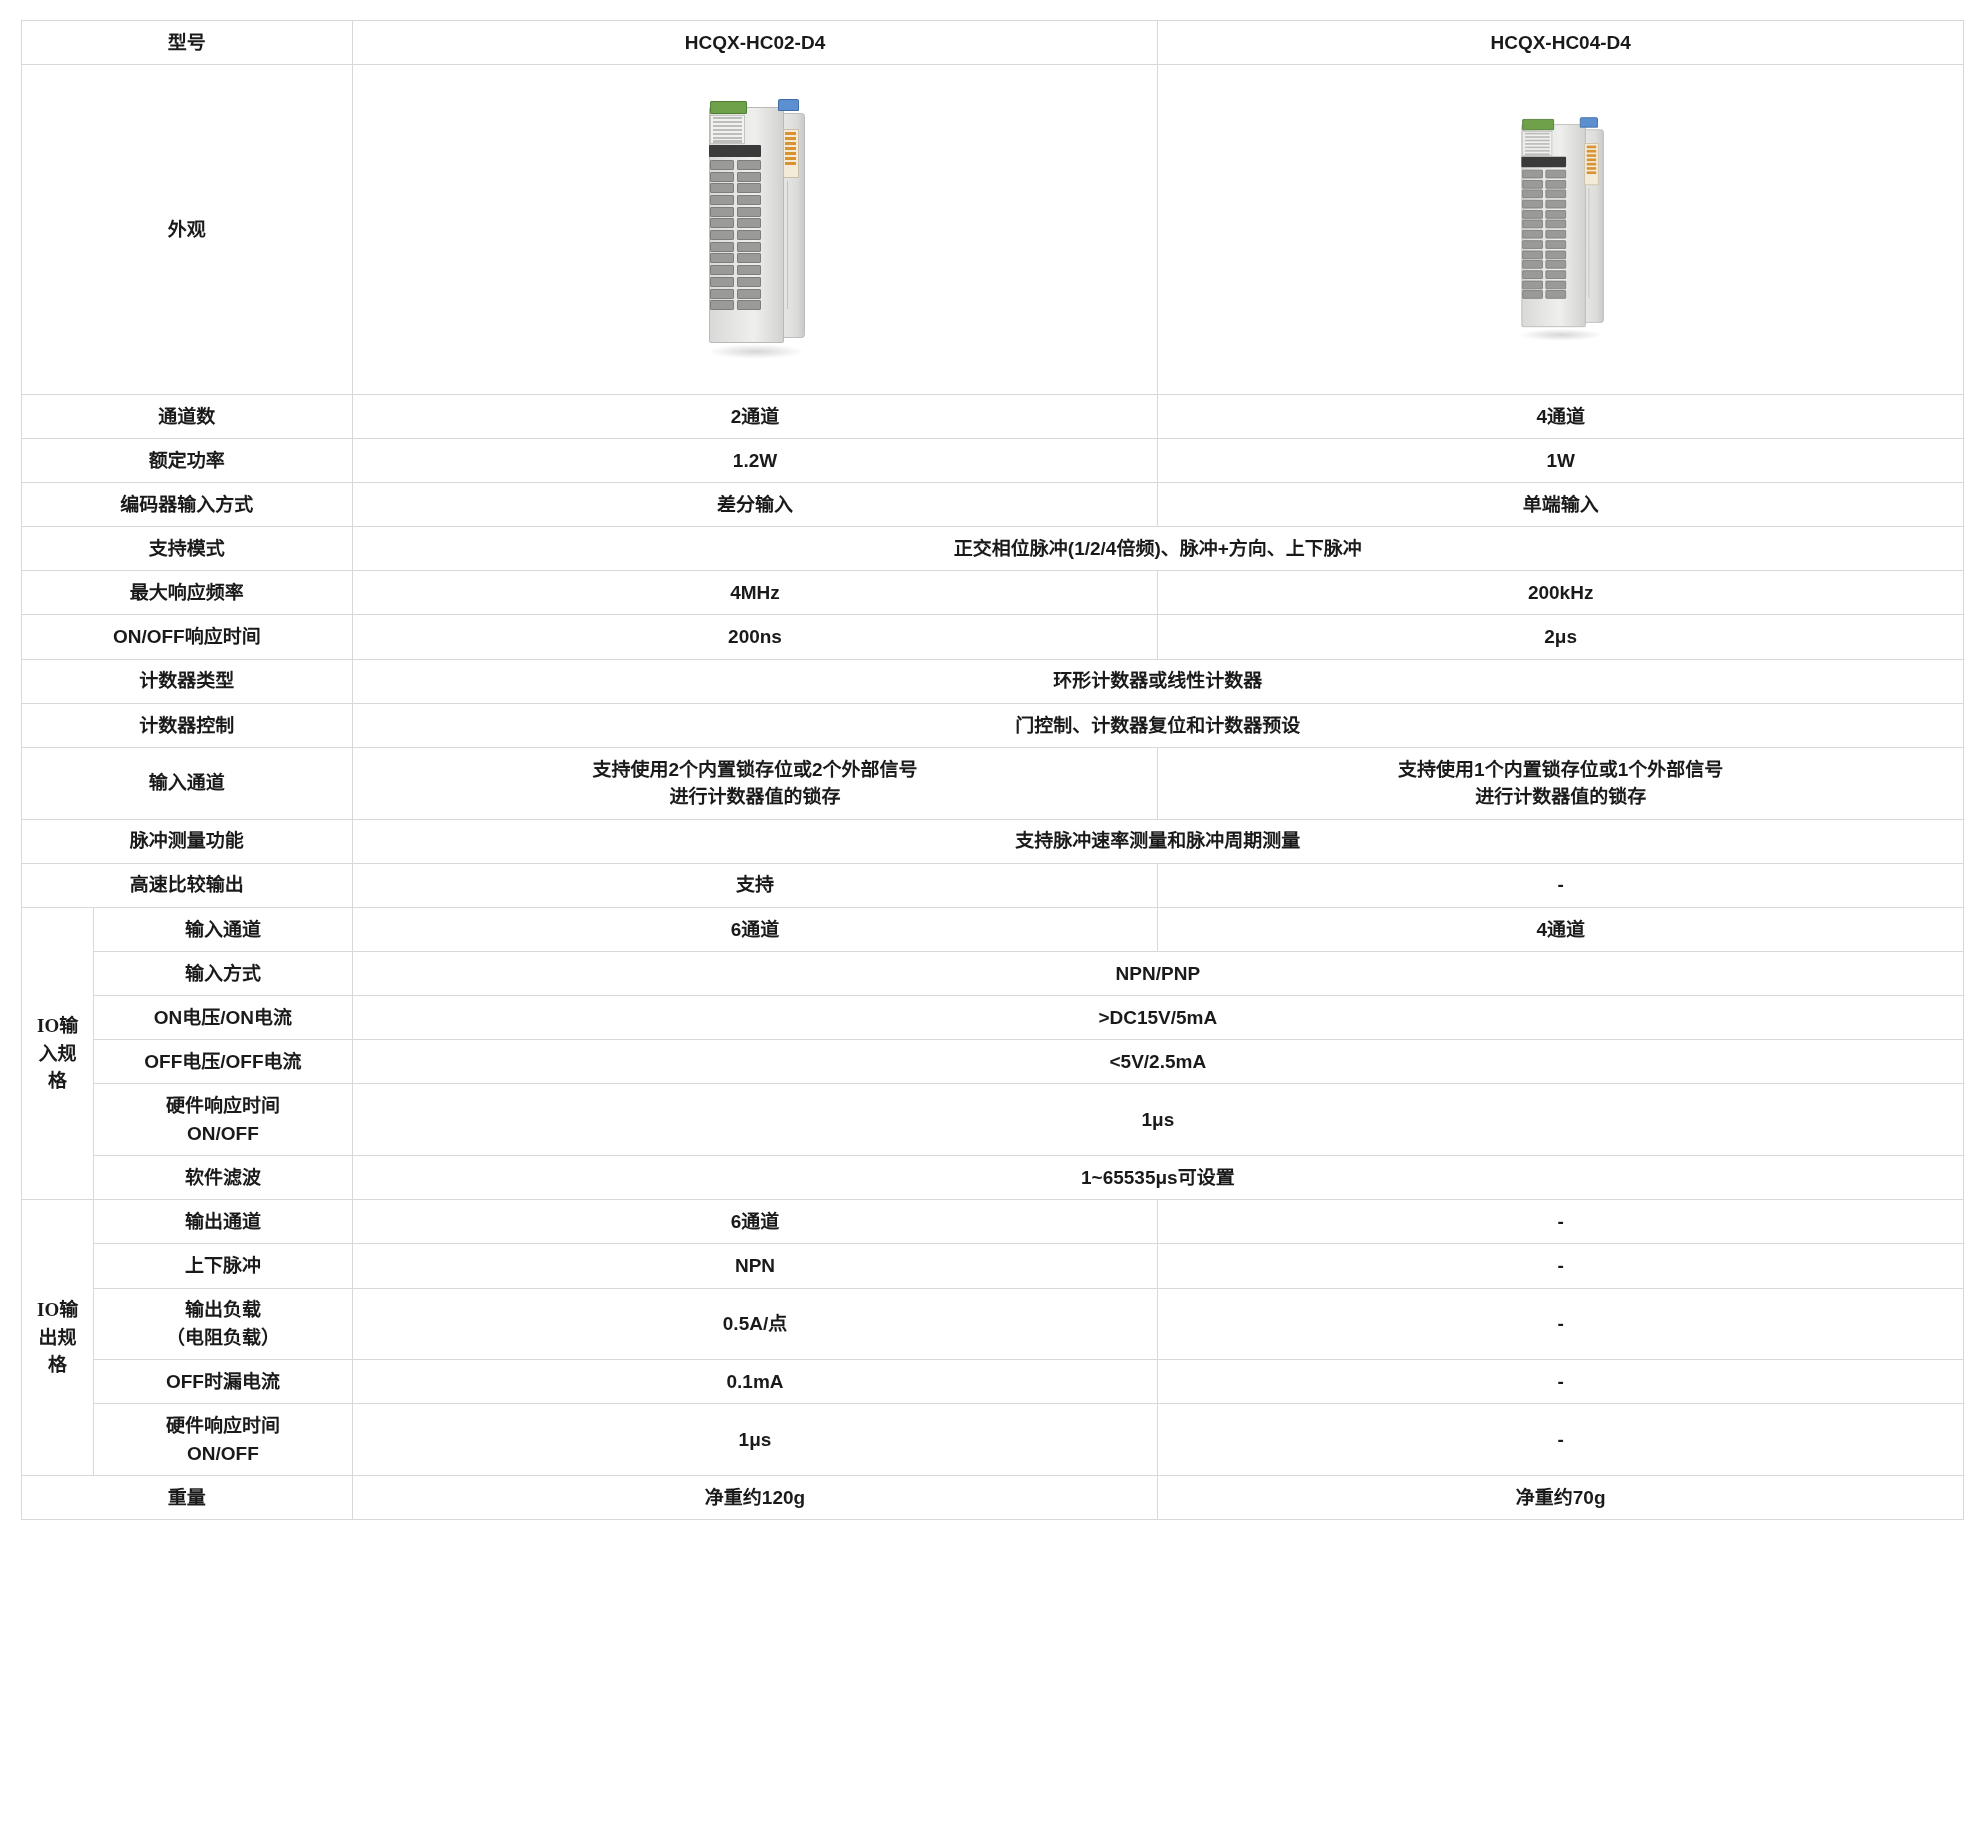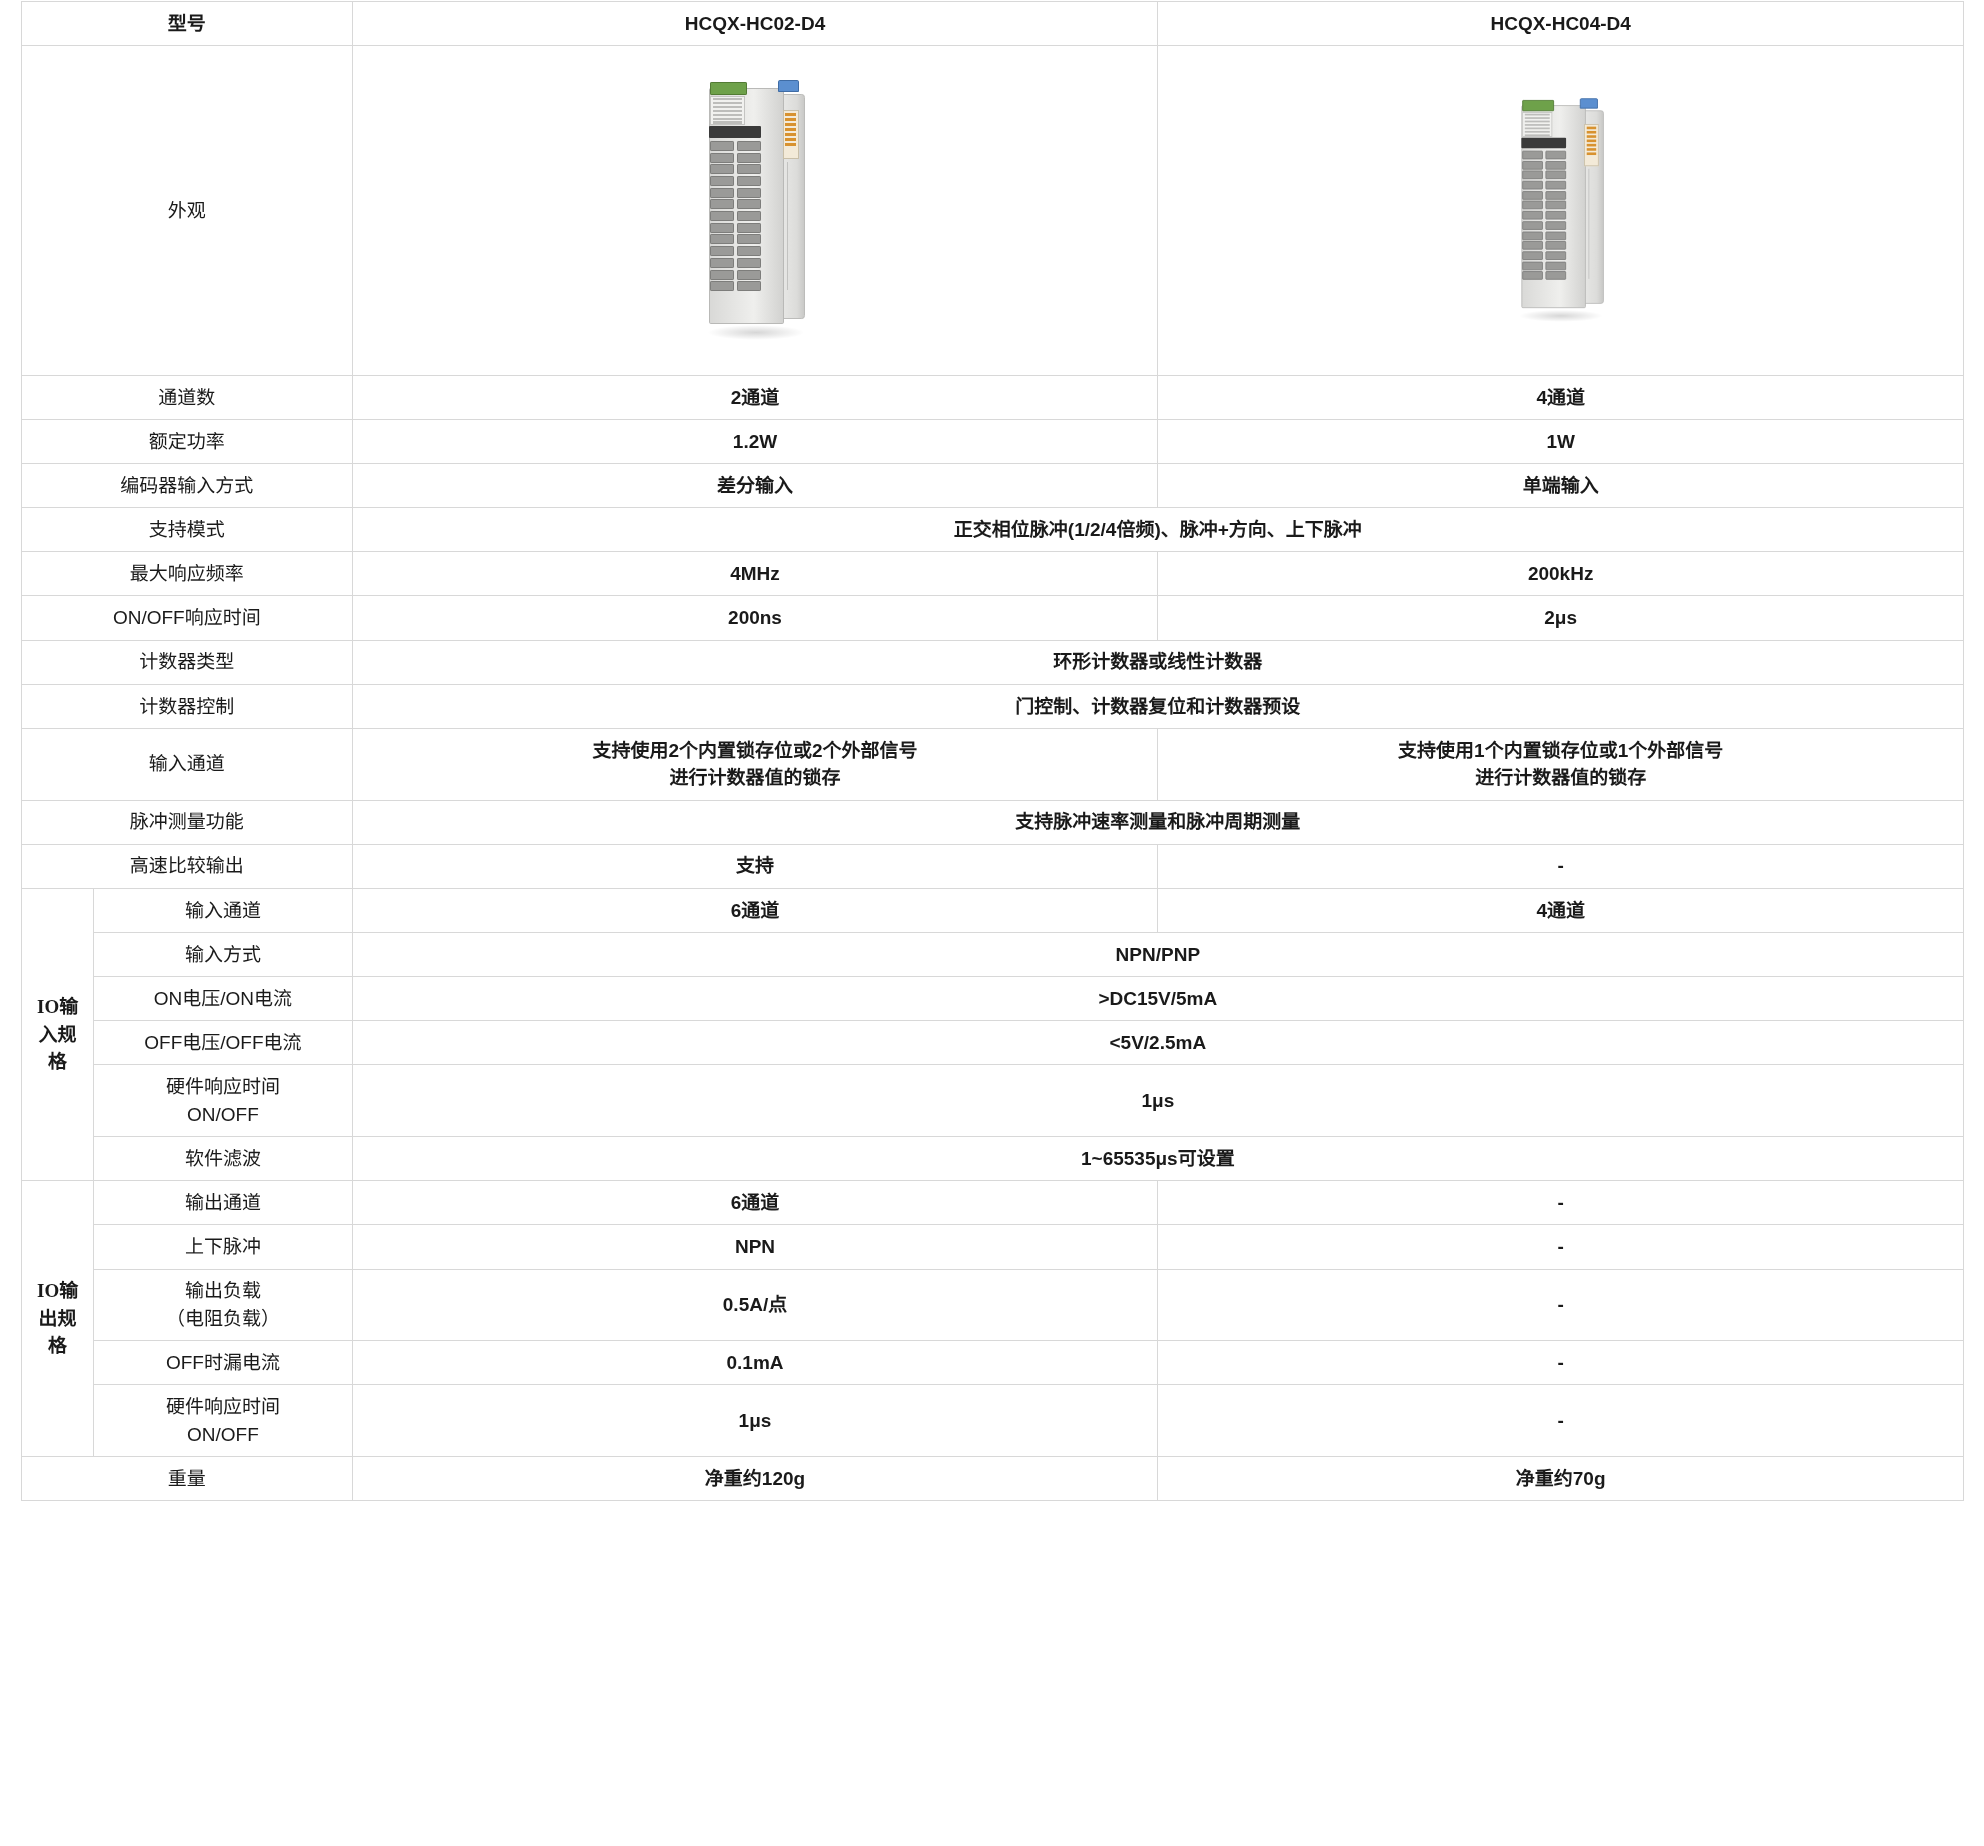--- a/index.html
+++ b/index.html
@@ -13,40 +13,40 @@
     width: 1985px;
   }
   .spec-wrapper {
     width: 1985px;
     padding: 0;
     box-sizing: border-box;
   }
   table.spec-table {
     border-collapse: collapse;
     width: 1943px;
-    margin: 1px auto 0 auto;
+    margin: 20px auto 0 auto;
     table-layout: fixed;
   }
   table.spec-table td {
     border: 0.6px solid #d8d8d8;
     padding: 7.8px 10px;
     font-size: 19px;
     line-height: 1.45;
     text-align: center;
     vertical-align: middle;
     color: #1a1a1a;
   }
   
   .col-grp   { width: 67px; }
   .col-lbl   { width: 240px; }
   .col-v1    { width: 748px; }
   .col-v2    { width: 748px; }
 
   td.label-cell {
-    font-weight: normal;
+    font-weight: bold;
     font-size: 19px;
   }
   td.group-cell {
     font-weight: bold;
     font-size: 19px;
     font-family: Liberation Serif, serif;
   }
   td.value-cell {
     font-weight: bold;
   }

